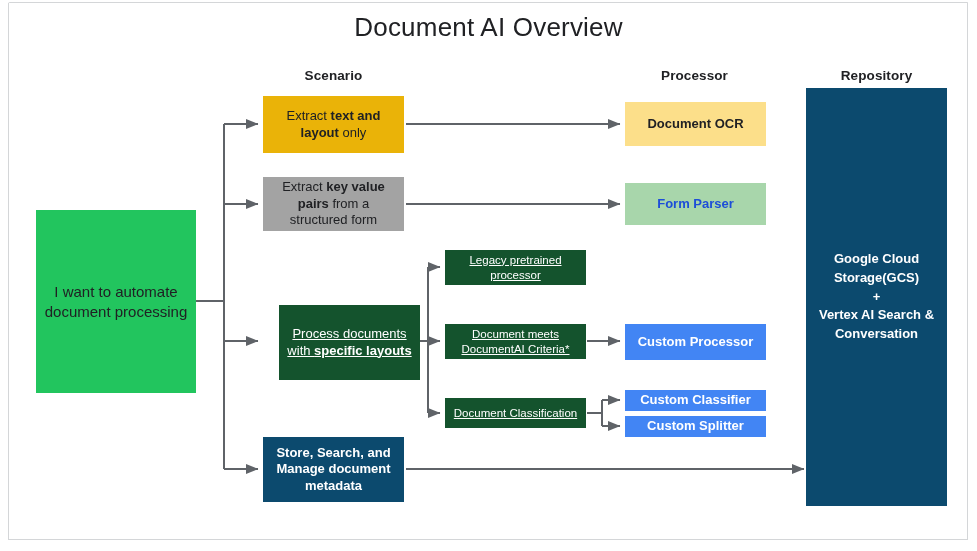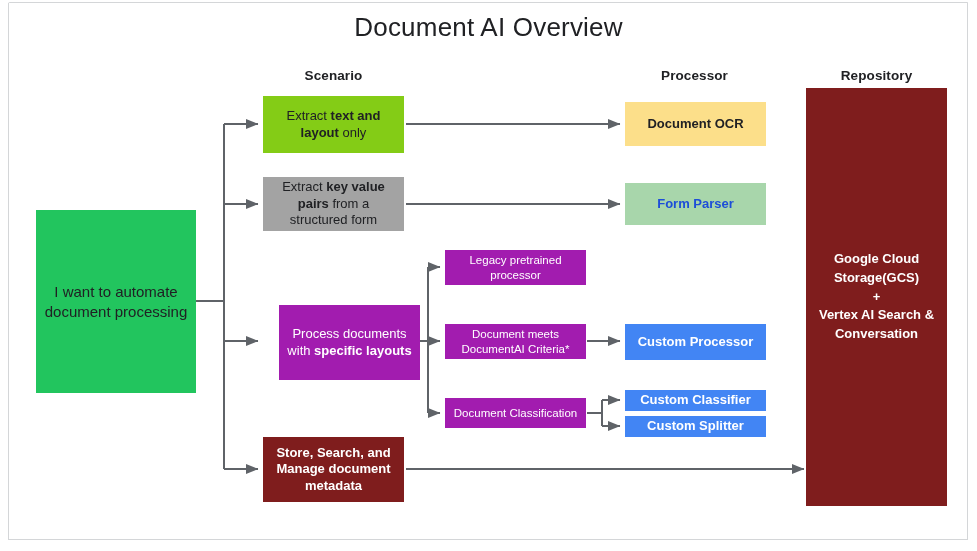--- a/index.html
+++ b/index.html
@@ -61,25 +61,25 @@
     align-items: center;
     justify-content: center;
     text-align: center;
     line-height: 1.28;
     padding: 2px 6px;
   }
   .node .txt { display: block; width: 100%; }
 
   
   .n-grey   { background: #22c55e; color: #202124; font-size: 15px; font-weight: 400; }
-  .n-yellow { background: #84cc16; color: #202124; font-size: 13px; font-weight: 400; }
+  .n-yellow { background: #eab308; color: #202124; font-size: 13px; font-weight: 400; }
   .n-green  { background: #a3a3a3; color: #202124; font-size: 13px; font-weight: 400; }
-  .n-blue   { background: #a21caf; color: #ffffff; font-size: 13px; font-weight: 400; }
+  .n-blue   { background: #14532d; color: #ffffff; font-size: 13px; font-weight: 400; text-decoration: underline; }
   .n-blue-b { background: #4285f4; color: #ffffff; font-size: 13px; font-weight: 700; }
-  .n-navy   { background: #7f1d1d; color: #ffffff; font-size: 13px; font-weight: 700; }
+  .n-navy   { background: #0c4a6e; color: #ffffff; font-size: 13px; font-weight: 700; }
   .n-yellow-b { background: #fcdf8a; color: #202124; font-size: 13px; font-weight: 700; }
   .n-green-b  { background: #a8d6ab; color: #1d4ed8; font-size: 13px; font-weight: 700; }
   .n-small   { font-size: 11.5px; }
 
   b, .b { font-weight: 700; }
 
   svg#wires {
     position: absolute;
     left: 0; top: 0;
     width: 977px;

